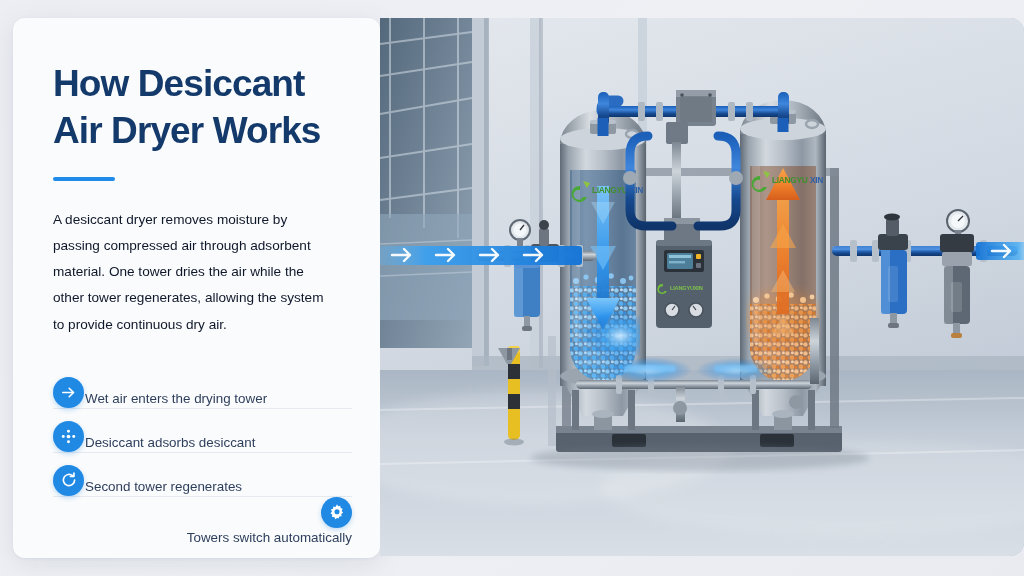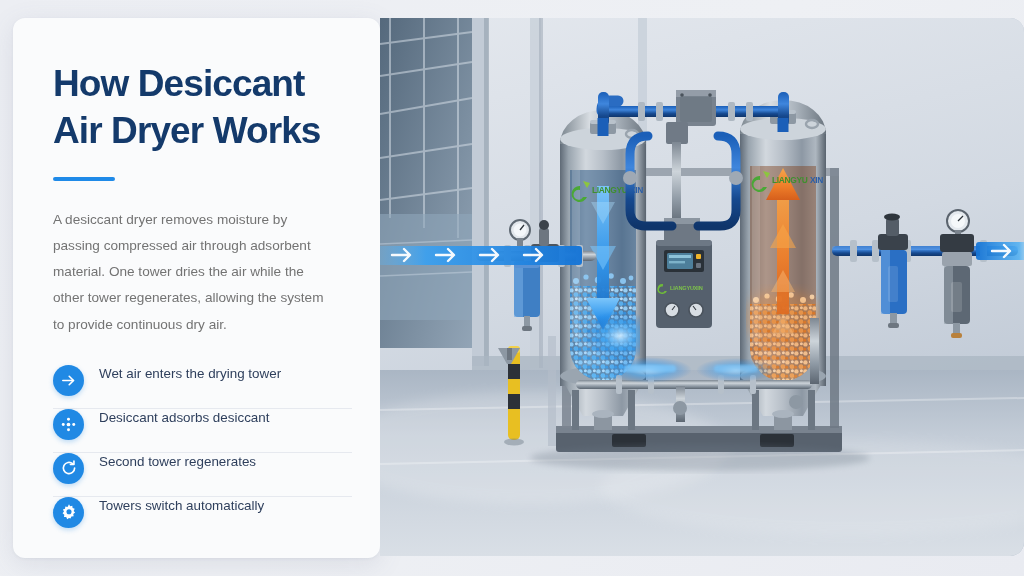--- a/index.html
+++ b/index.html
@@ -52,40 +52,40 @@
     width: 62px;
     height: 4px;
     border-radius: 2px;
     background: #1f8ae8;
     margin-top: 22px;
   }
 
   
   .lede {
     margin-top: 26px;
-    color: #737373;
+    color: #0f172a;
     font-size: 13.6px;
     line-height: 1.93;
     max-width: 278px;
   }
 
   
   .steps {
     margin-top: 27px;
     list-style: none;
   }
 
   .step {
     display: flex;
-    align-items: flex-start;
-    gap: 15px;
+    align-items: flex-end;
+    gap: 1px;
     height: 44px;
     border-bottom: 1px solid #e6e9ef;
   }
-  .step:last-child { border-bottom: none; }
+  .step:last-child { border-bottom: none; flex-direction: column; }
 
   .step-icon {
     flex: 0 0 auto;
     width: 31px;
     height: 31px;
     border-radius: 50%;
     background: #2089e4;
     display: flex;
     align-items: center;
     justify-content: center;

